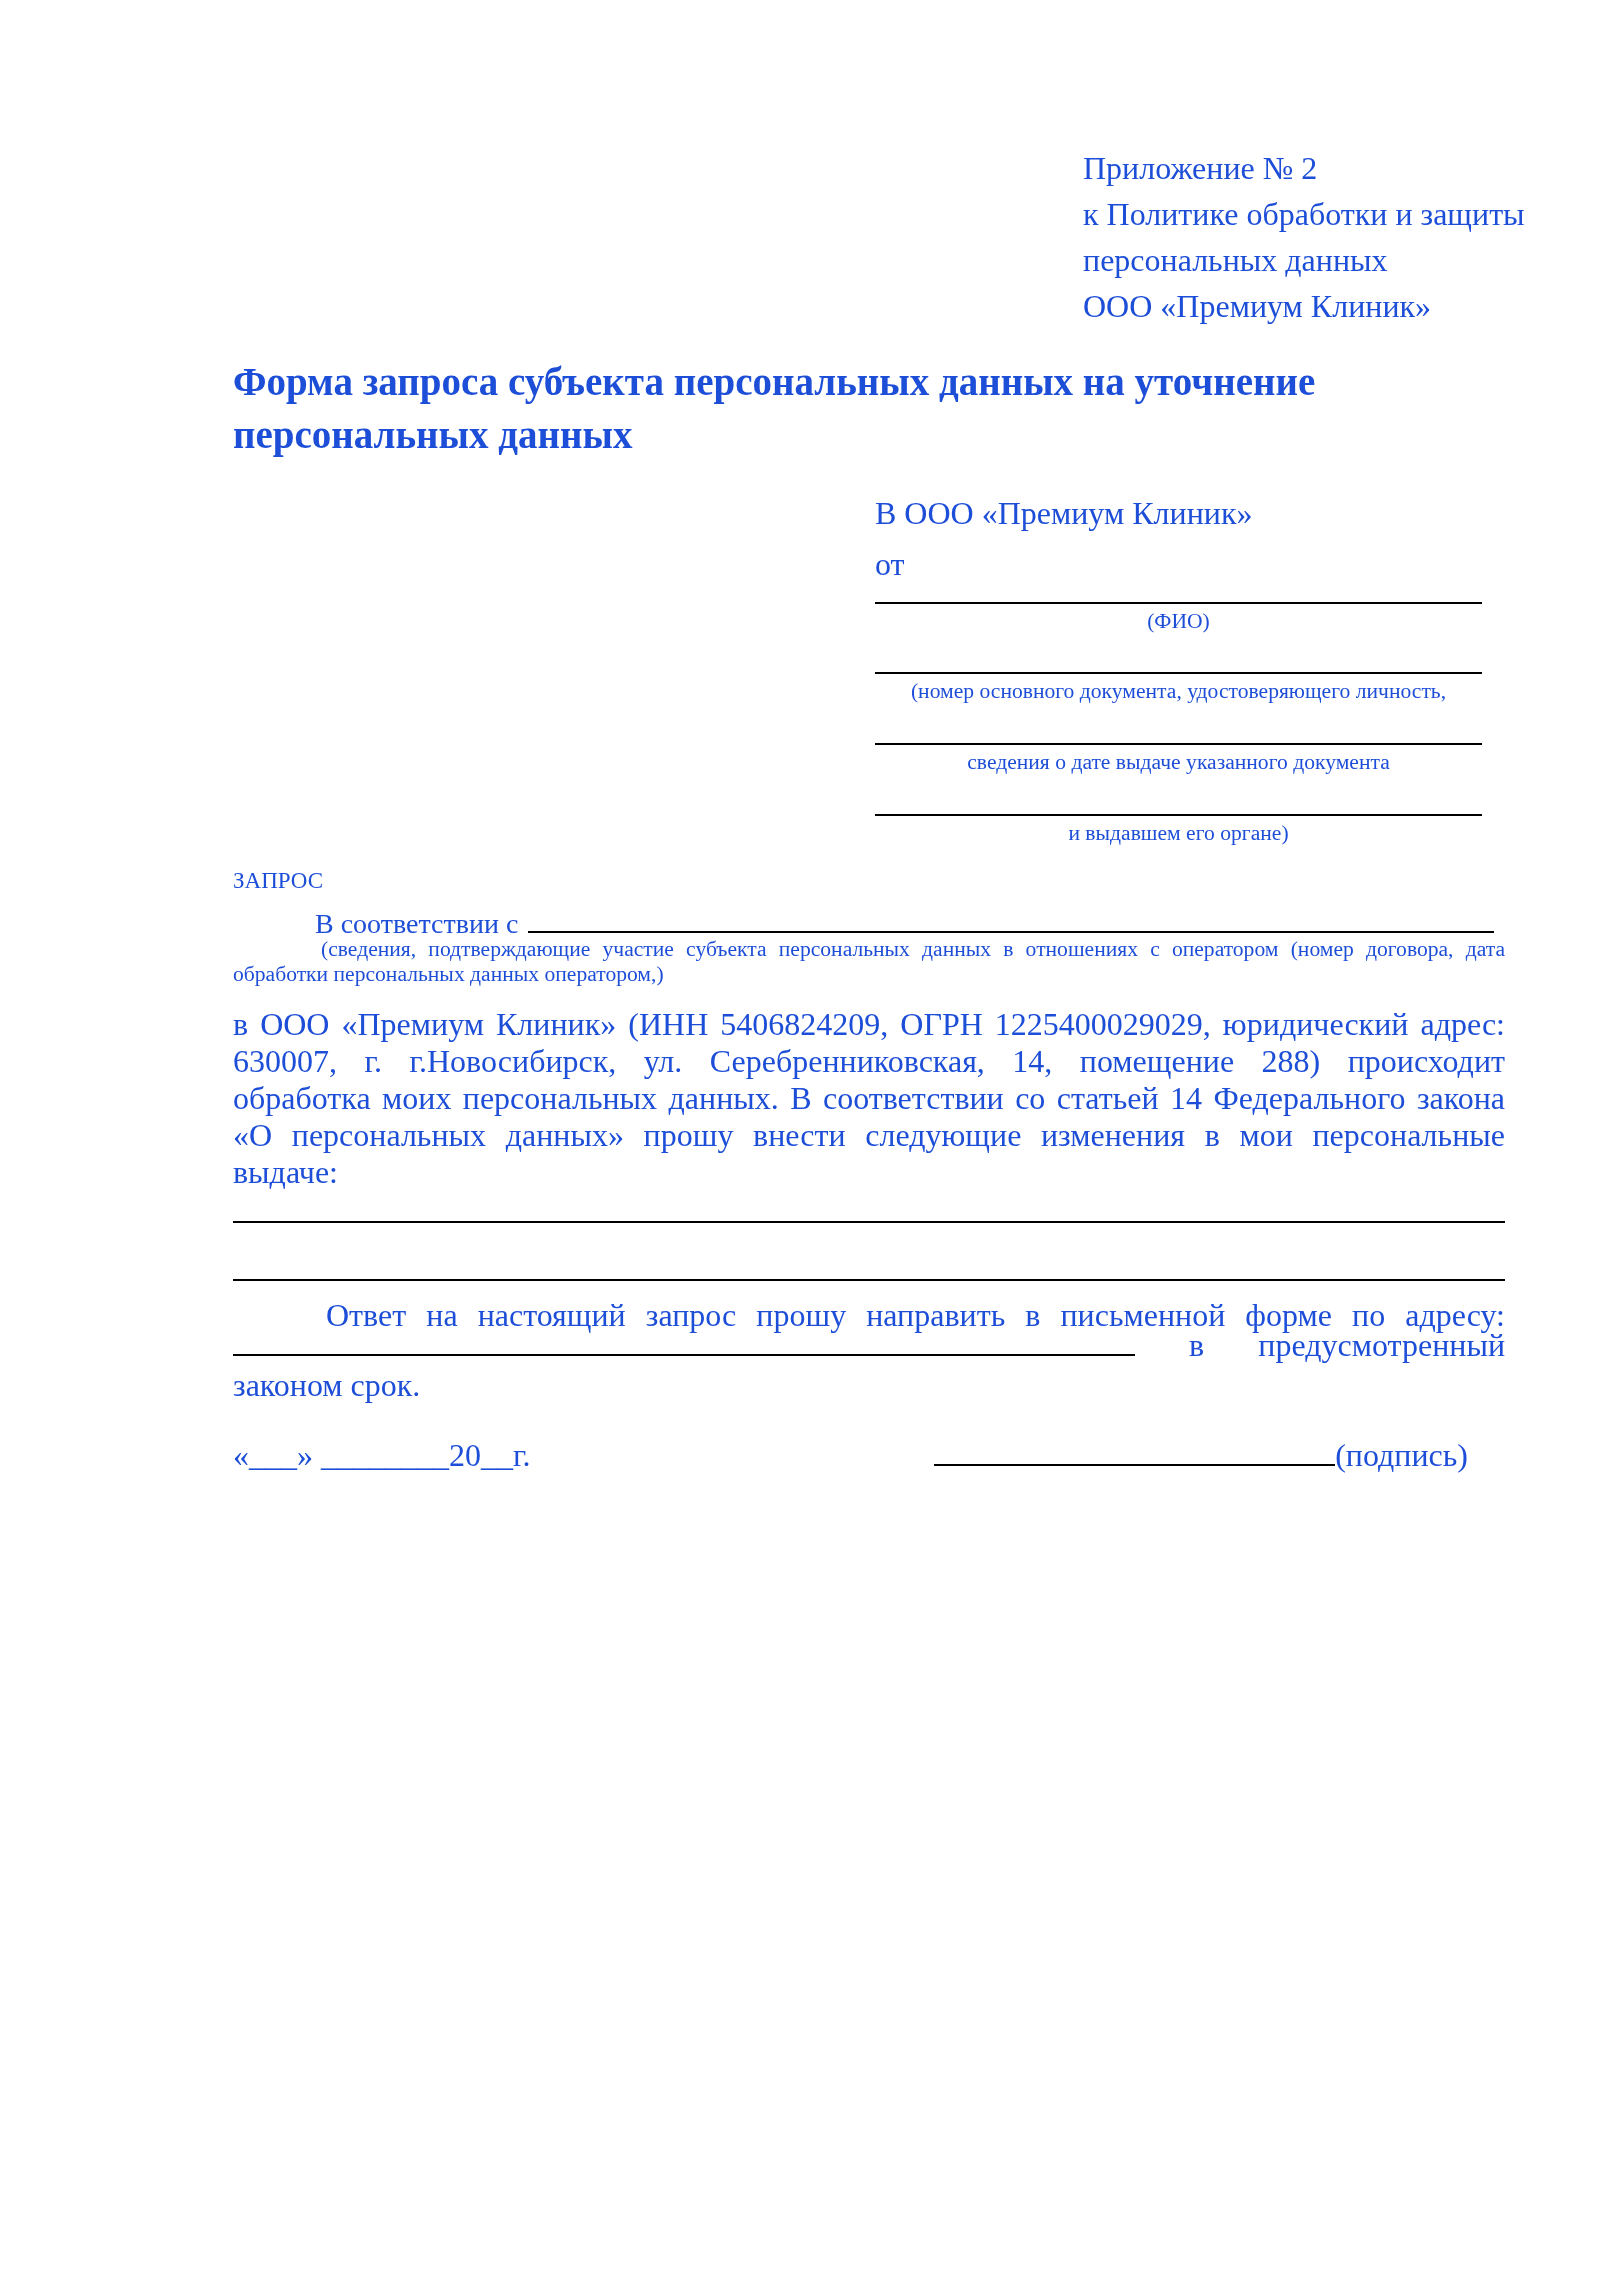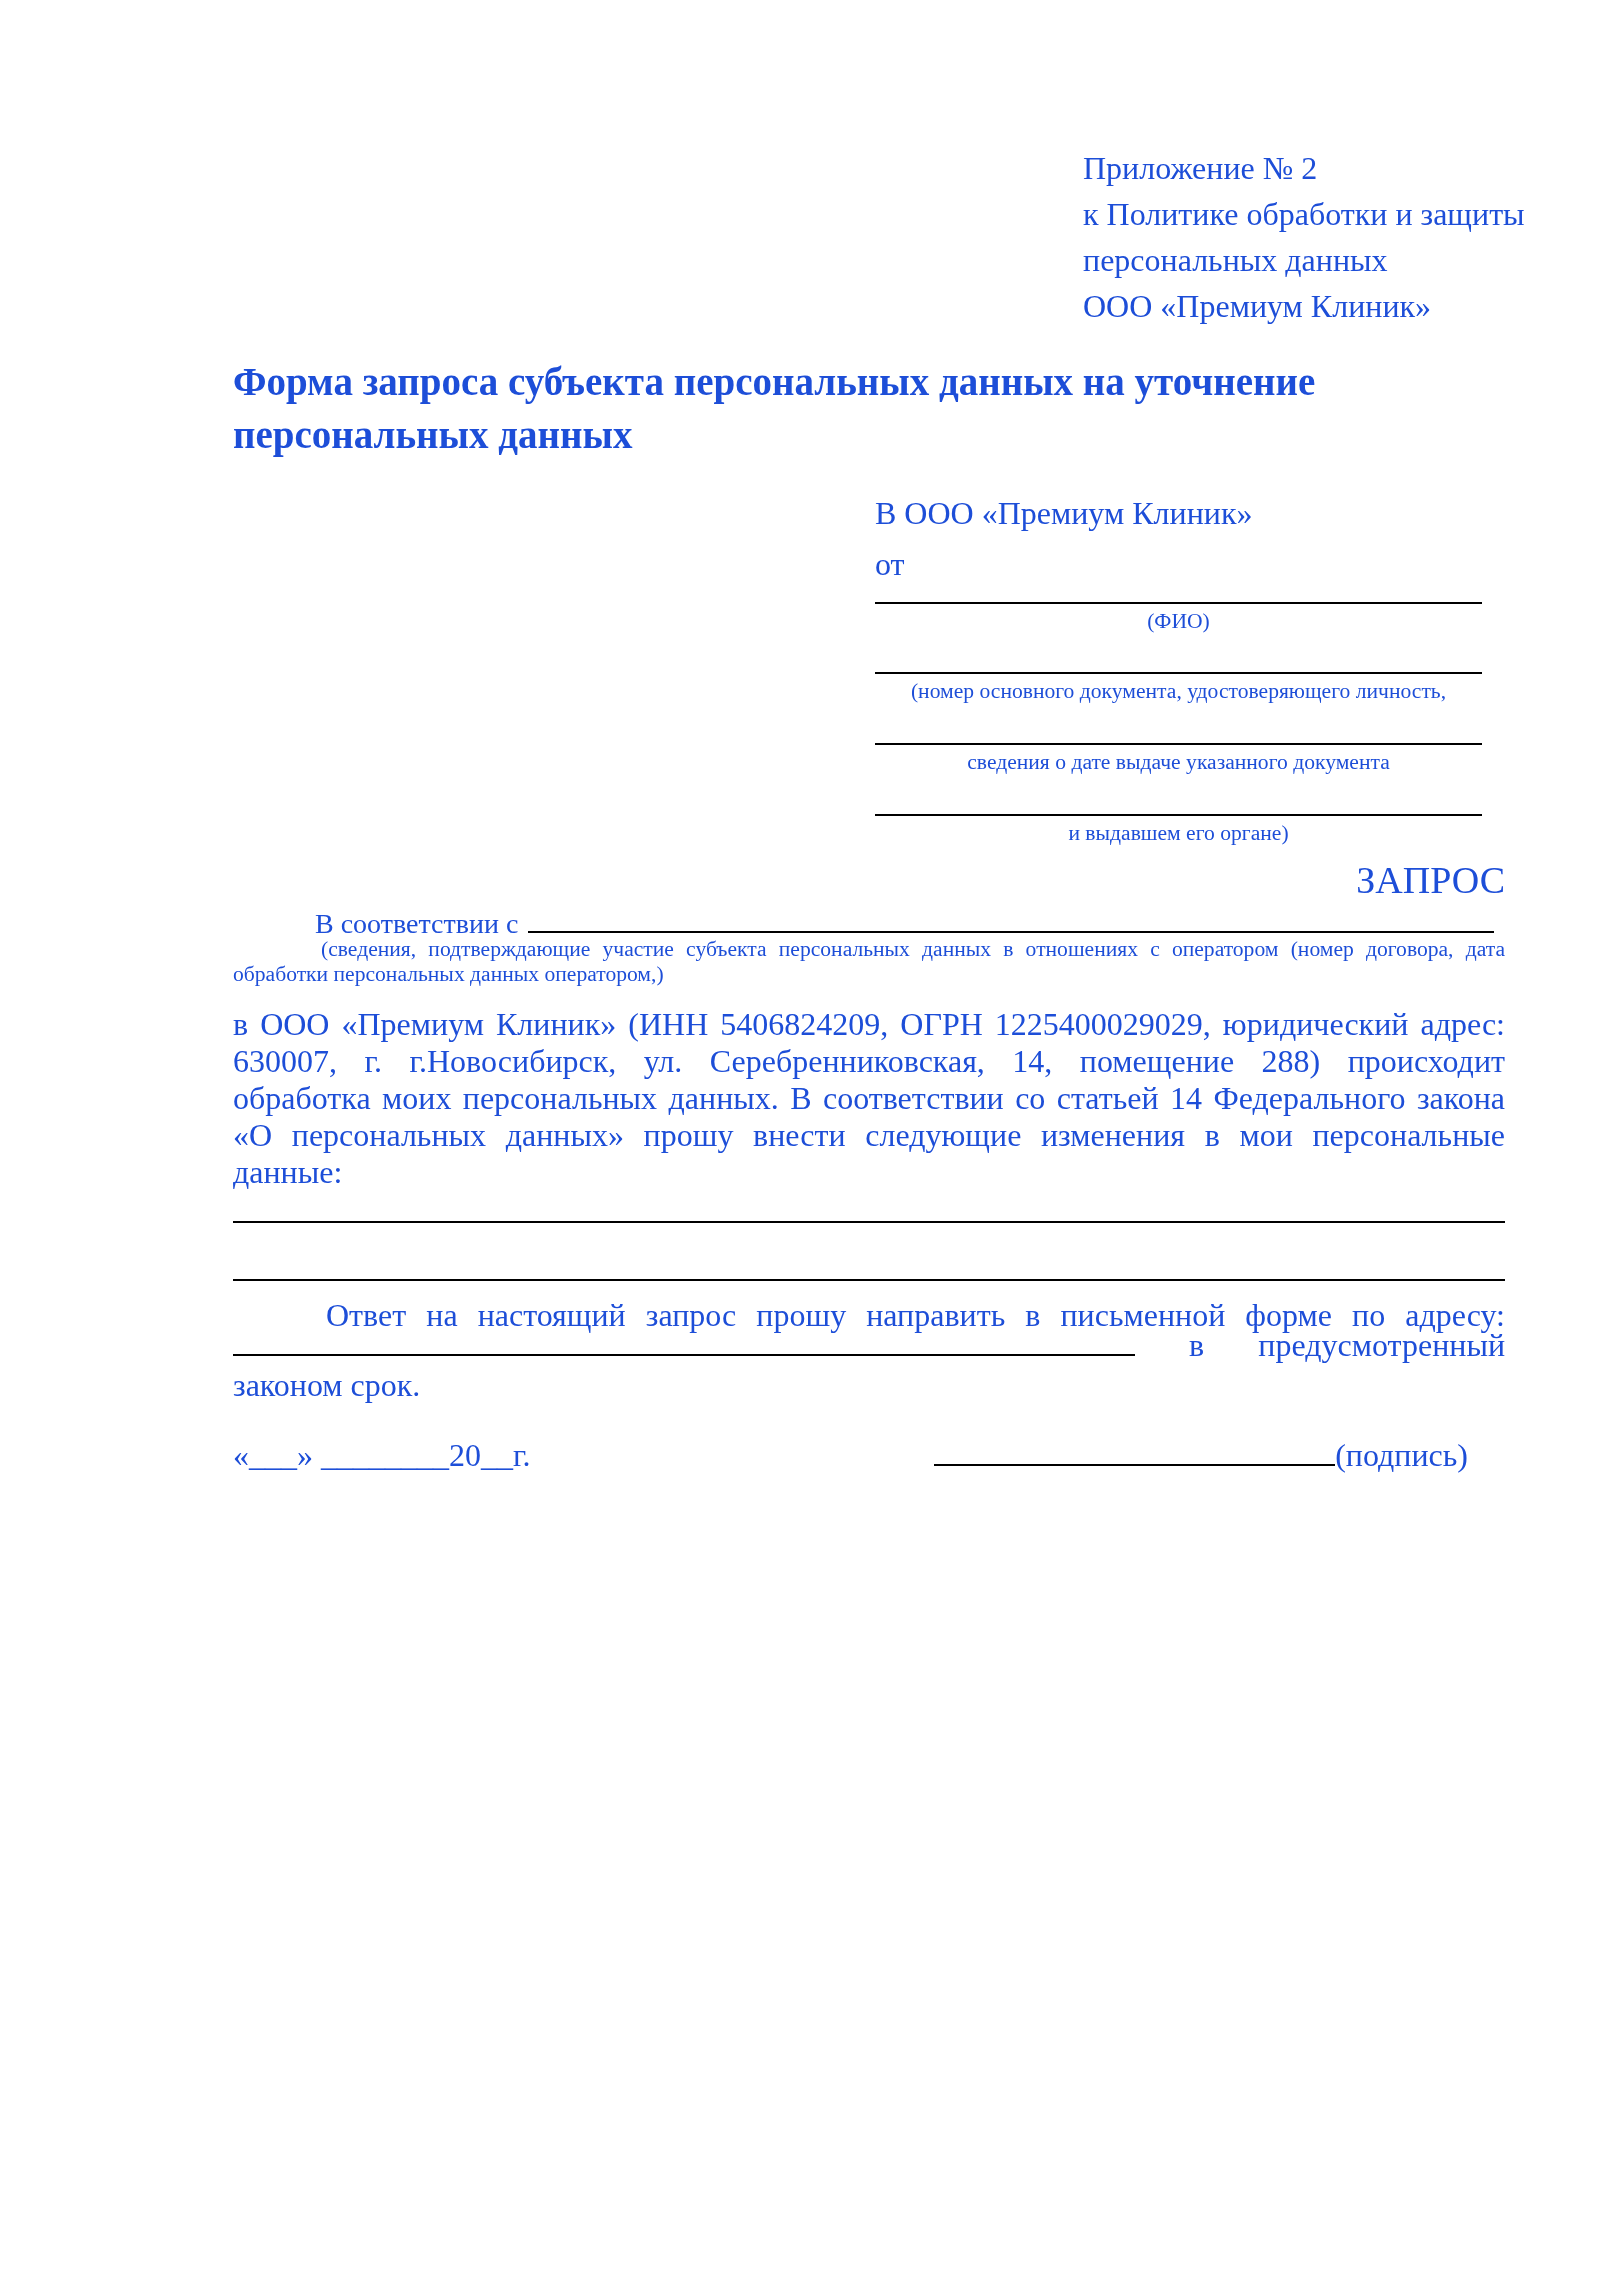--- a/index.html
+++ b/index.html
@@ -17,21 +17,21 @@
   .header-block{left:1083px;top:145px;width:461px;font-size:32px;line-height:46px;}
   
   .title{left:233px;top:355px;width:1272px;font-weight:bold;font-size:39px;line-height:53px;}
   
   .addr-to{left:875px;top:494px;width:608px;font-size:32px;line-height:39px;}
   .addr-from{left:875px;top:545px;width:608px;font-size:32px;line-height:39px;}
   .field{left:875px;width:607px;}
   .field .rule{height:0;border-top:2px solid #000;}
   .field .flabel{margin-top:5.9px;text-align:center;font-size:21.6px;line-height:23.5px;}
   
-  .zapros{left:233px;top:861px;width:1272px;text-align:right;font-size:38px;line-height:39px;}
+  .zapros{left:233px;top:861px;width:1272px;text-align:left;font-size:23px;line-height:39px;}
   .intro{left:222px;top:902px;width:1272px;display:flex;align-items:baseline;font-size:28px;line-height:37px;padding-left:93px;box-sizing:border-box;}
   .intro-fill{flex:1;border-bottom:2px solid #000;height:29px;margin-left:9.8px;}
   .note{left:233px;top:937px;width:1272px;font-size:21.6px;line-height:24.5px;}
   .note .nline{min-height:24.5px;}
   .note .indent1{text-indent:88px;}
   .bodytext{left:233px;top:1006px;width:1272px;font-size:32px;line-height:37px;}
   .bodytext .bline{min-height:37px;}
   .jf{text-align:justify;text-align-last:justify;}
   .hrline{left:233px;width:1272px;height:0;border-top:2px solid #000;}
   .reply1{left:233px;top:1297px;width:1272px;font-size:32px;line-height:37px;text-indent:93px;}
@@ -90,21 +90,21 @@
   <div class="abs note">
     <div class="nline indent1 jf">(сведения, подтверждающие участие субъекта персональных данных в отношениях с оператором (номер договора, дата</div>
     <div class="nline">обработки персональных данных оператором,)</div>
   </div>
 
   <div class="abs bodytext">
     <div class="bline jf">в ООО «Премиум Клиник» (ИНН 5406824209, ОГРН 1225400029029, юридический адрес:</div>
     <div class="bline jf">630007, г. г.Новосибирск, ул. Серебренниковская, 14, помещение 288) происходит</div>
     <div class="bline jf">обработка моих персональных данных. В соответствии со статьей 14 Федерального закона</div>
     <div class="bline jf">«О персональных данных» прошу внести следующие изменения в мои персональные</div>
-    <div class="bline">данные:</div>
+    <div class="bline">выдаче:</div>
   </div>
 
   <div class="abs hrline" style="top:1221px"></div>
   <div class="abs hrline" style="top:1279px"></div>
 
   <div class="abs reply1 jf">Ответ на настоящий запрос прошу направить в письменной форме по адресу:</div>
   <div class="abs reply2">
     <span class="fill"></span>
     <span class="w">в</span>
     <span class="w">предусмотренный</span>

